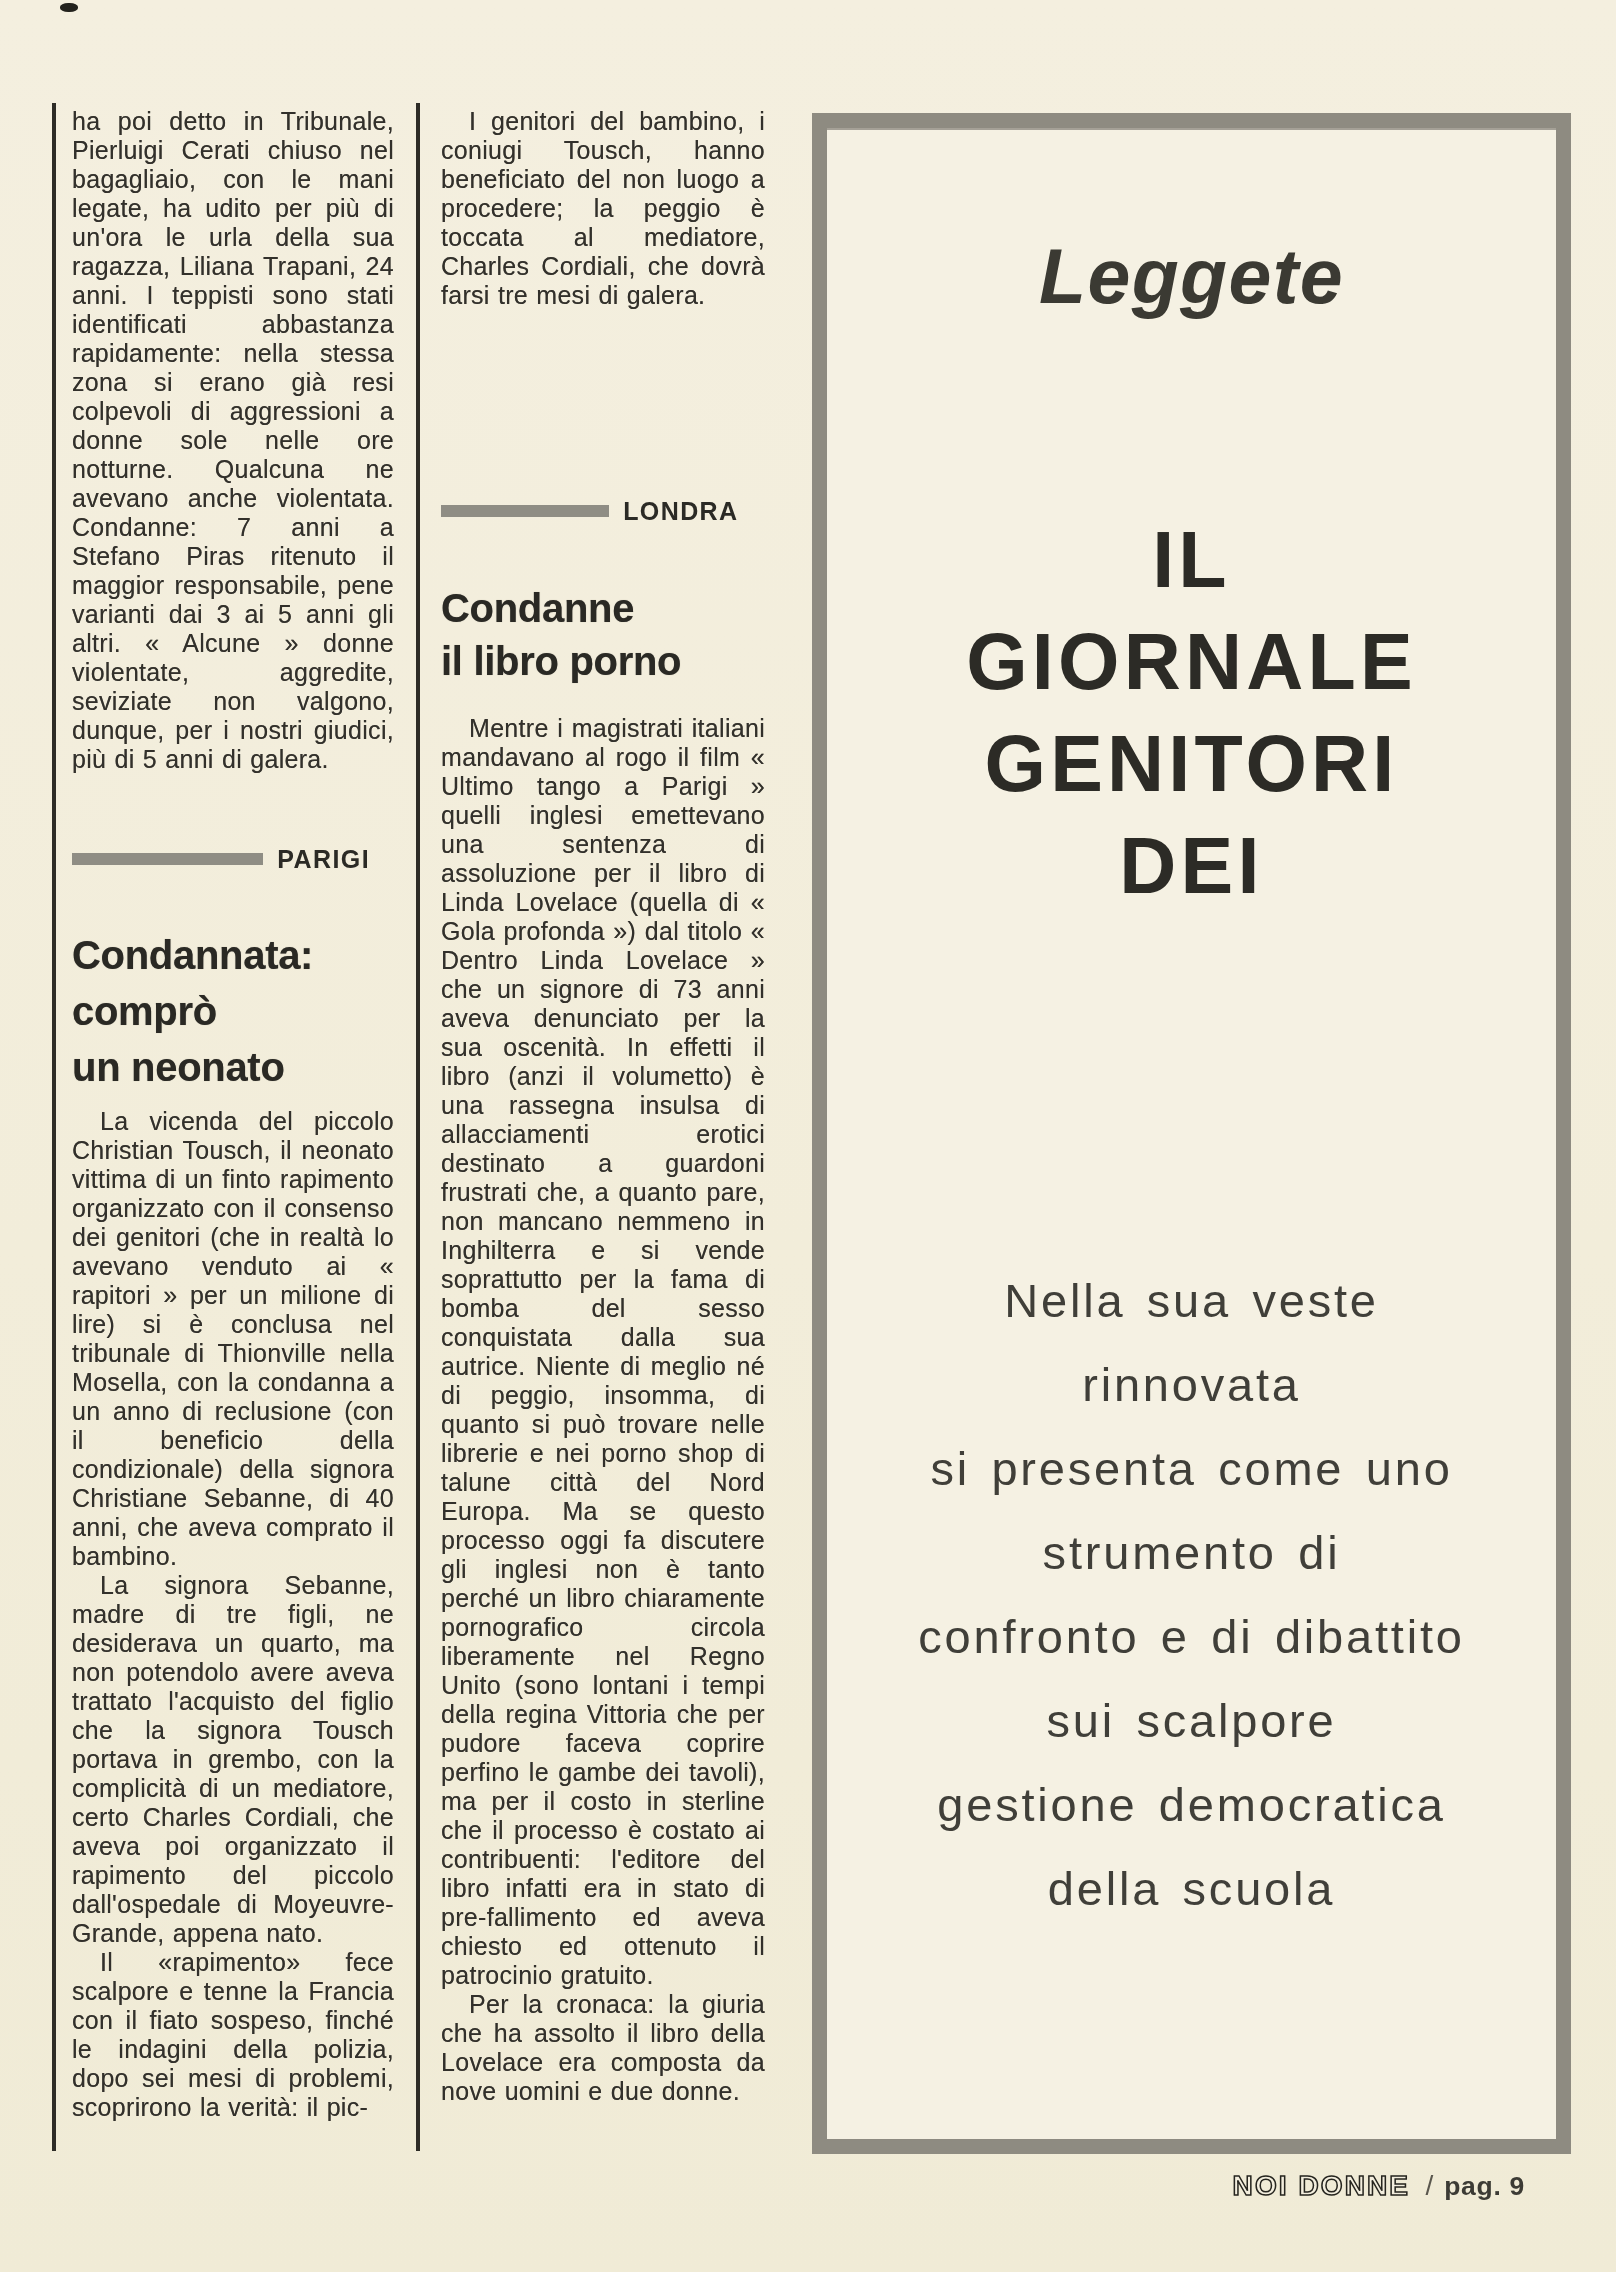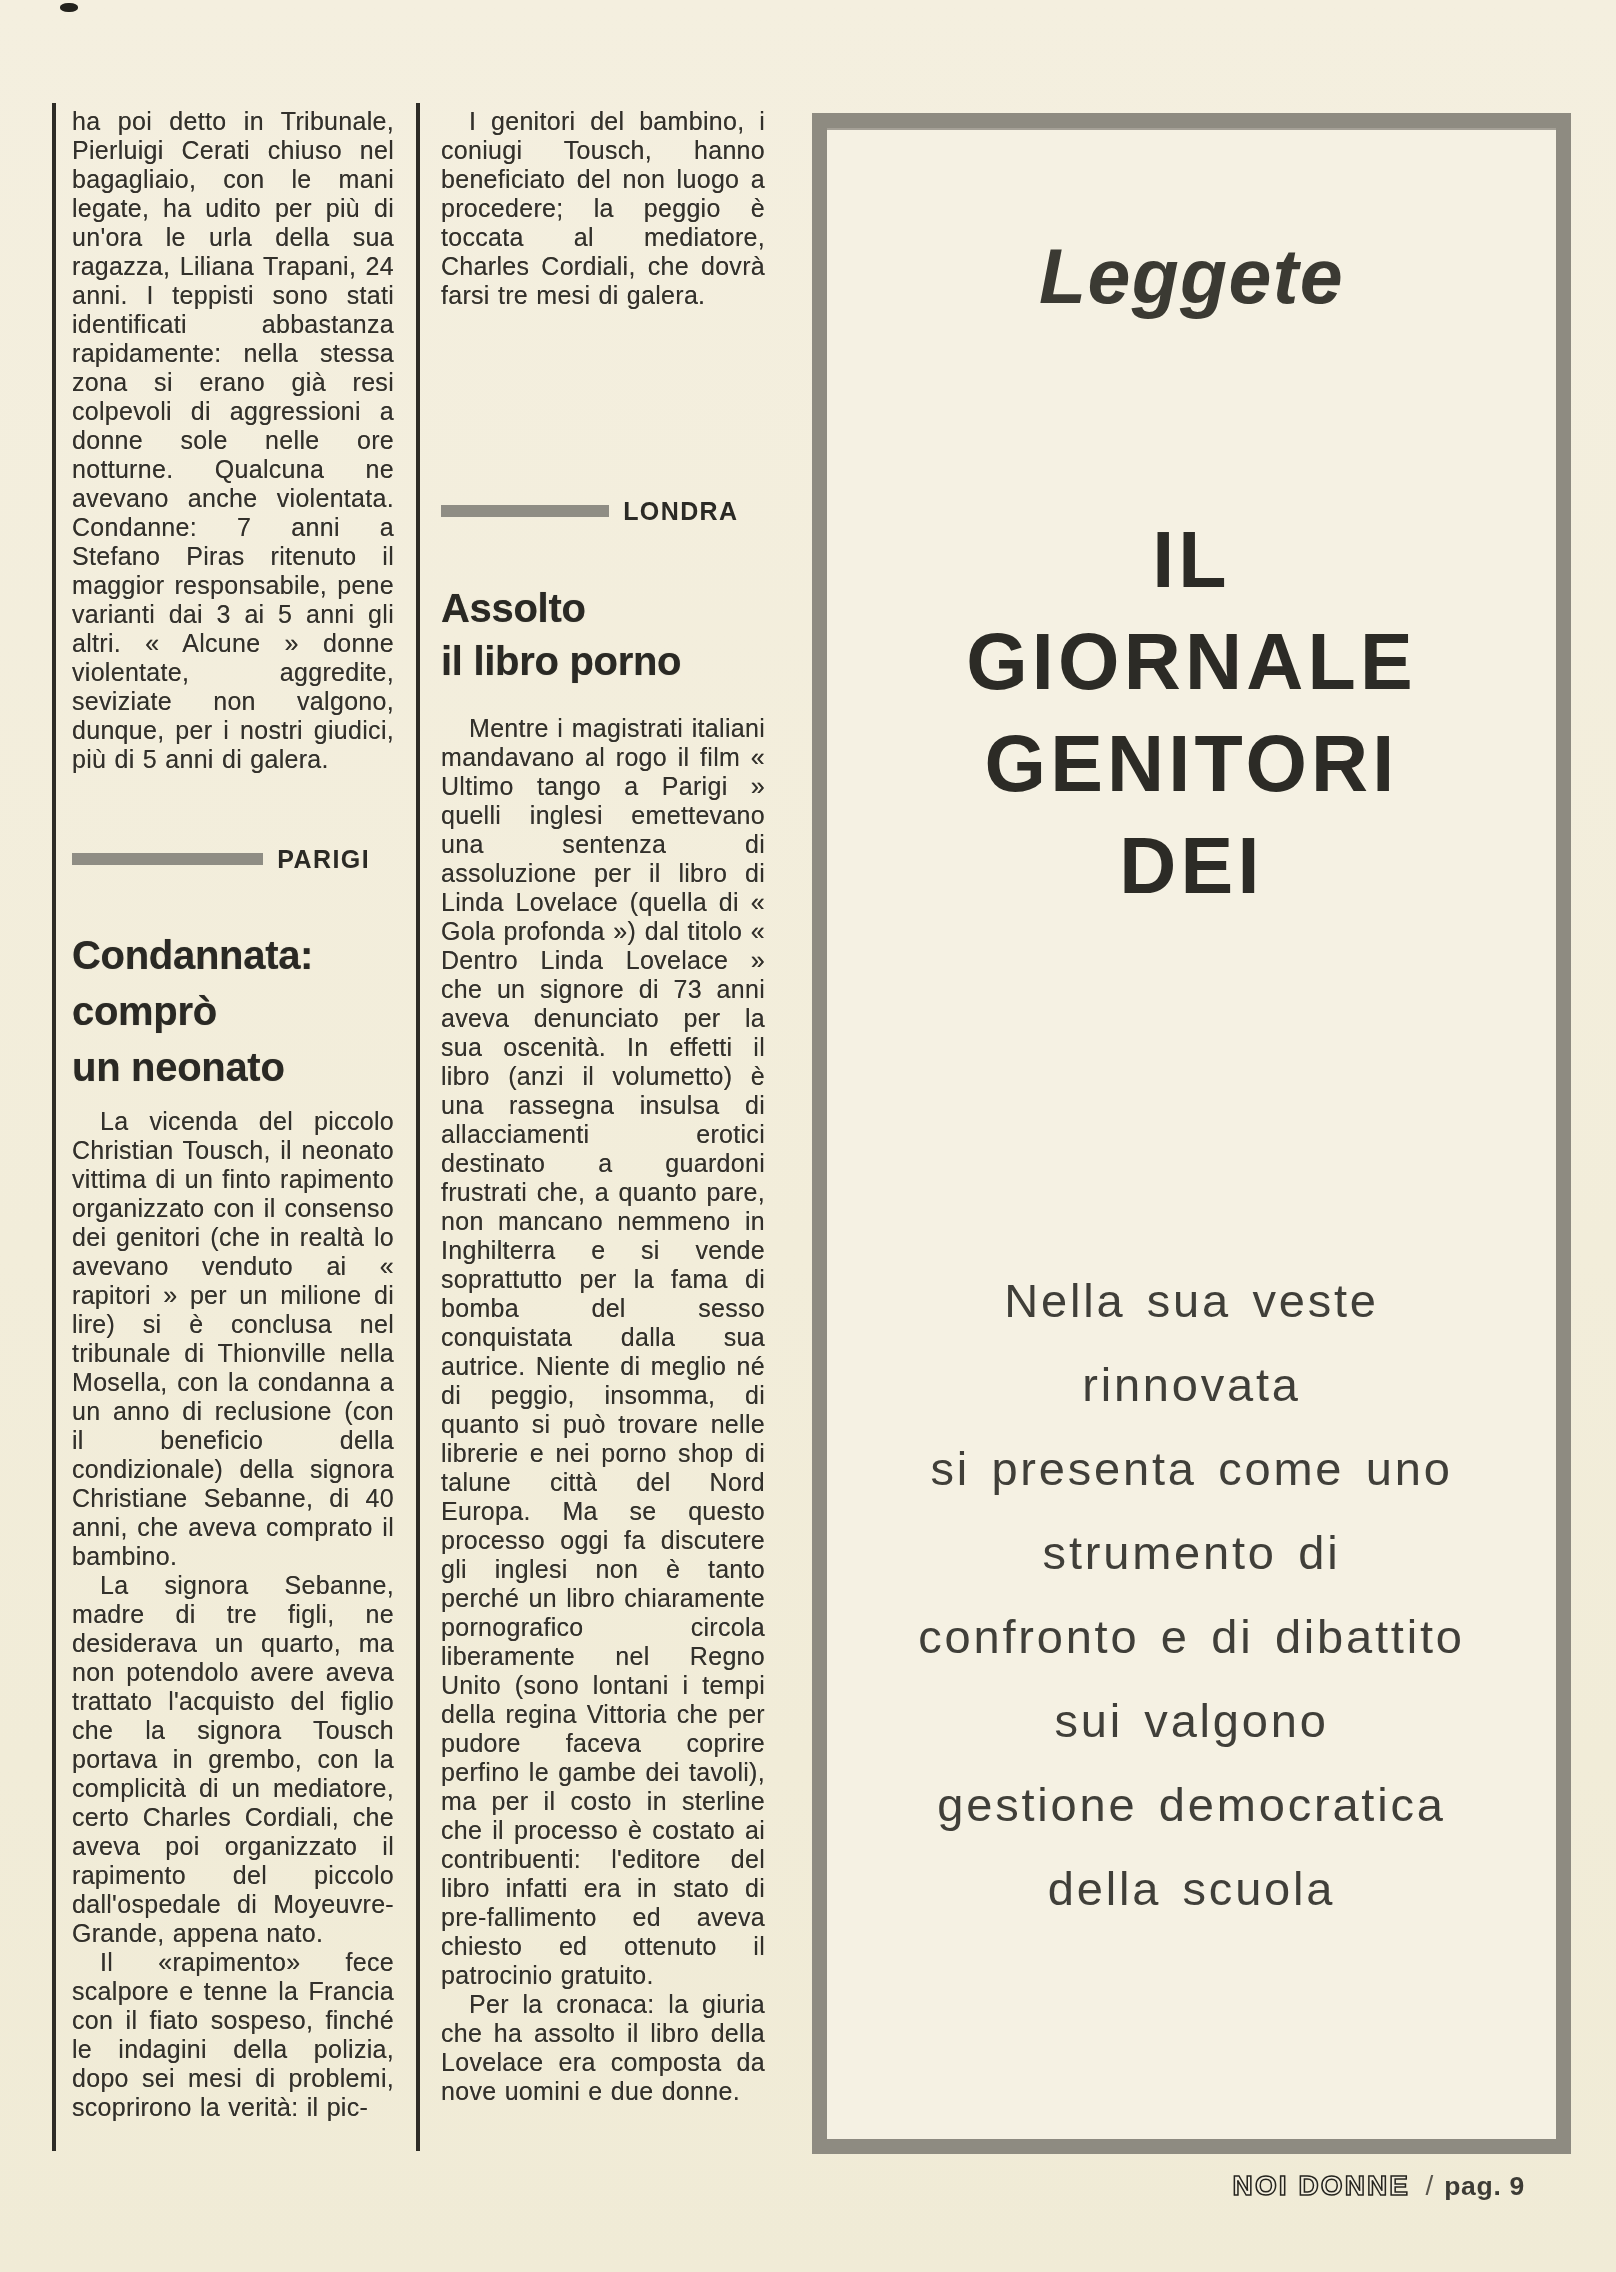--- a/index.html
+++ b/index.html
@@ -125,21 +125,21 @@
     <div class="body abs colwide" style="top:107px">
       <p>I genitori del bambino, i coniugi Tousch, hanno beneficiato del non luogo a procedere; la peggio è toccata al mediatore, Charles Cordiali, che dovrà farsi tre mesi di galera.</p>
     </div>
 
     <div class="label abs colwide" style="top:497px">
       <span class="bar"></span>
       <span class="label-text">LONDRA</span>
     </div>
 
     <h2 class="headline abs colwide" style="top:582px">
-      <span class="hl-line">Assolto</span>
+      <span class="hl-line">Condanne</span>
       <span class="hl-line">il libro porno</span>
     </h2>
 
     <div class="body abs colwide" style="top:714px">
       <p>Mentre i magistrati italiani mandavano al rogo il film « Ultimo tango a Parigi » quelli inglesi emettevano una sentenza di assoluzione per il libro di Linda Lovelace (quella di « Gola profonda ») dal titolo « Dentro Linda Lovelace » che un signore di 73 anni aveva denunciato per la sua oscenità. In effetti il libro (anzi il volumetto) è una rassegna insulsa di allacciamenti erotici destinato a guardoni frustrati che, a quanto pare, non mancano nemmeno in Inghilterra e si vende soprattutto per la fama di bomba del sesso conquistata dalla sua autrice. Niente di meglio né di peggio, insomma, di quanto si può trovare nelle librerie e nei porno shop di talune città del Nord Europa. Ma se questo processo oggi fa discutere gli inglesi non è tanto perché un libro chiaramente pornografico circola liberamente nel Regno Unito (sono lontani i tempi della regina Vittoria che per pudore faceva coprire perfino le gambe dei tavoli), ma per il costo in sterline che il processo è costato ai contribuenti: l'editore del libro infatti era in stato di pre-fallimento ed aveva chiesto ed ottenuto il patrocinio gratuito.</p>
       <p>Per la cronaca: la giuria che ha assolto il libro della Lovelace era composta da nove uomini e due donne.</p>
     </div>
   </section>
 
   <aside class="ad-box">
@@ -152,21 +152,21 @@
       <div>GENITORI</div>
       <div>DEI</div>
     </div>
 
     <div class="ad-tagline">
       <div>Nella sua veste</div>
       <div>rinnovata</div>
       <div>si presenta come uno</div>
       <div>strumento di</div>
       <div>confronto e di dibattito</div>
-      <div>sui valgono</div>
+      <div>sui scalpore</div>
       <div>gestione democratica</div>
       <div>della scuola</div>
     </div>
   </aside>
 
   <footer class="footer">
     <span class="brand">NOI DONNE</span>
     <span class="sep">/</span>
     <span class="pageno">pag. 9</span>
   </footer>

